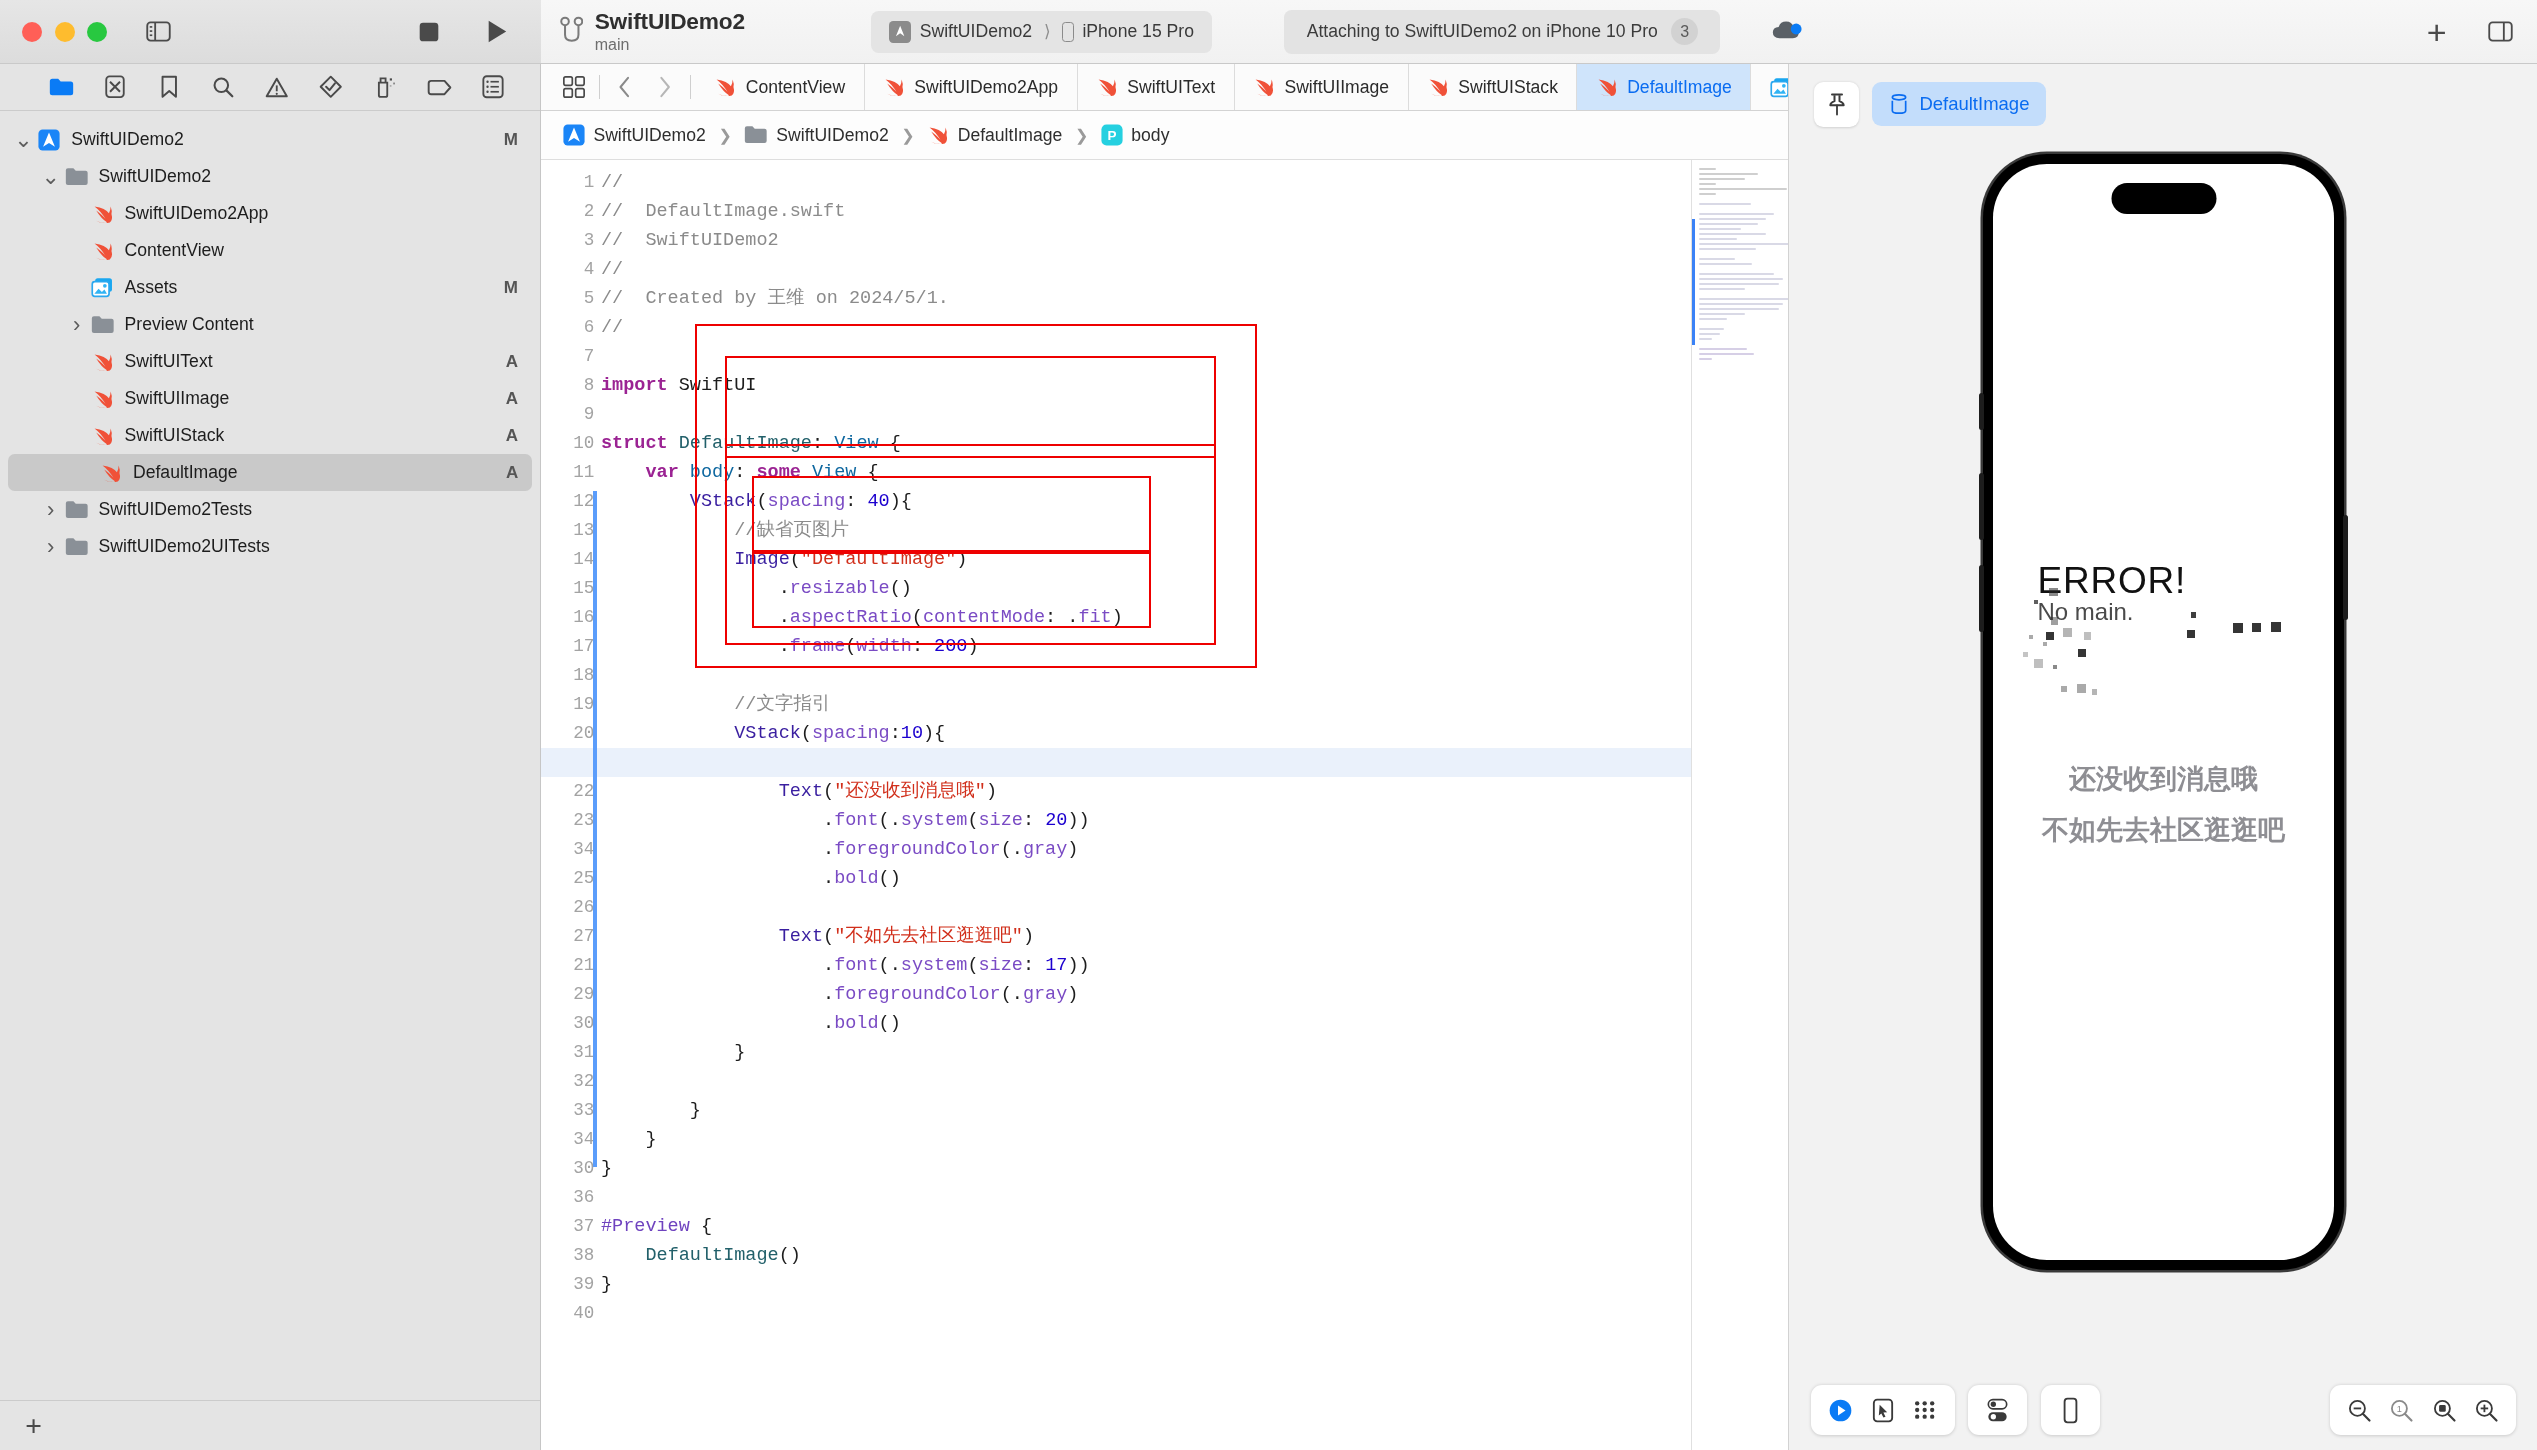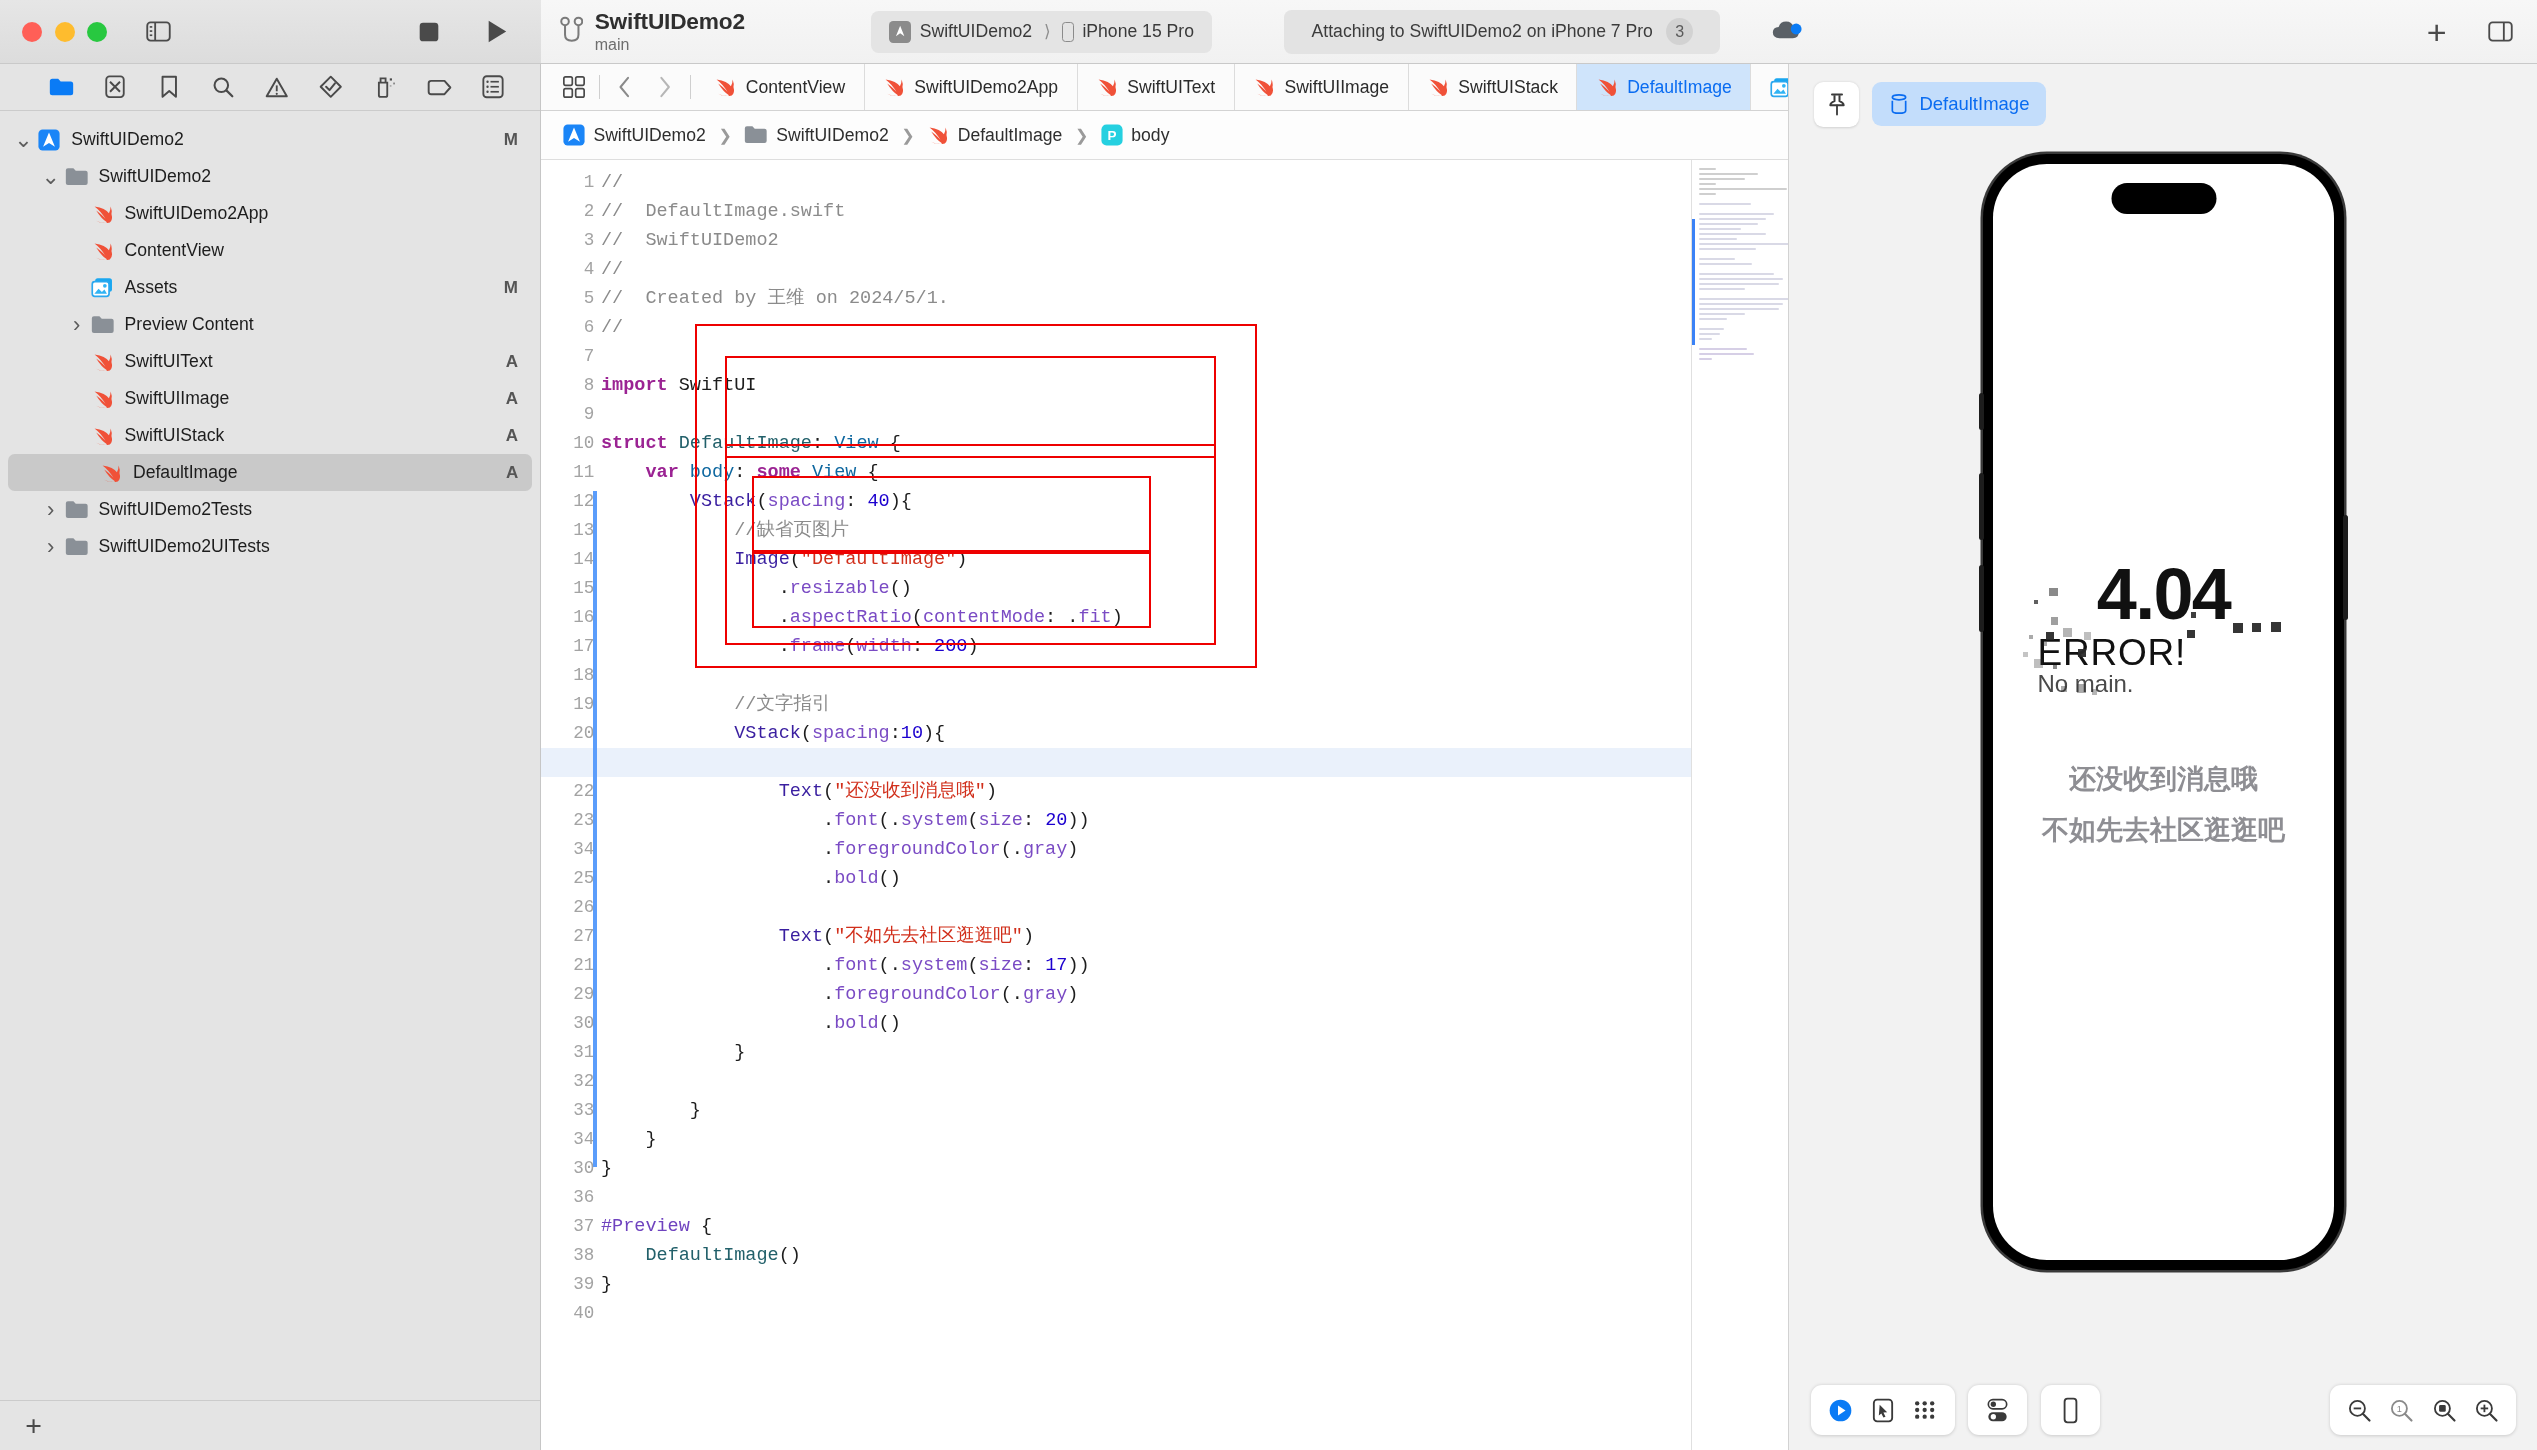--- a/index.html
+++ b/index.html
@@ -329,21 +329,21 @@
               <path d="M8.5 2 L13.5 14.5 L8.5 11 L3.5 14.5 Z" fill="#ffffff"></path>
             </svg>
         </span>
         <span>SwiftUIDemo2</span>
         <span class="chev-sep">⟩</span>
         <span class="dev-icon"></span>
         <span>iPhone 15 Pro</span>
       </div>
 
       <div class="status-pill">
-        <span>Attaching to SwiftUIDemo2 on iPhone 7 Pro</span>
+        <span>Attaching to SwiftUIDemo2 on iPhone 10 Pro</span>
         <span class="issue-badge">3</span>
       </div>
 
       <div class="cloud-icon">
         <svg width="34" height="25" viewBox="0 0 40 30">
             <path d="M11 23 Q3 23 3 16 Q3 10 10 9.5 Q12 3 19 3 Q26 3 28 10 Q34 10.5 34 16.5 Q34 23 27 23 Z" fill="#5a6066"></path>
             <circle cx="31" cy="12" r="6.5" fill="#0a7bf5"></circle>
           </svg>
       </div>
 
@@ -850,21 +850,20 @@
                 <div class="pix" style="left:15px;  top:107px; width:4.2px;  height:4.2px;  opacity:.55;"></div>
                 <div class="pix" style="left:40px;  top:91px; width:8.4px; height:8.4px; opacity:.95;"></div>
                 <div class="pix" style="left:23.5px;  top:128px; width:5.9px;  height:5.9px;  opacity:.4;"></div>
                 <div class="pix" style="left:39px;  top:126px; width:9.2px; height:9.2px; opacity:.4;"></div>
                 <div class="pix" style="left:54px;  top:131px; width:5.9px;  height:5.9px;  opacity:.35;"></div>
                 <div class="pix" style="left:149px; top:72px;  width:8.4px; height:8.4px; opacity:.95;"></div>
                 <div class="pix" style="left:153px; top:54px;  width:5.9px;  height:5.9px;  opacity:.9;"></div>
                 <div class="pix" style="left:195px; top:65px;  width:10px; height:10px; opacity:.95;"></div>
                 <div class="pix" style="left:214px; top:65px;  width:9.2px; height:9.2px; opacity:.95;"></div>
                 <div class="pix" style="left:233px; top:64px;  width:10px; height:10px; opacity:.95;"></div>
-                <div class="t404">4.04</div>
                 <div class="terr">ERROR!</div>
                 <div class="tnf">No main.</div>
               </div>
 
               <div class="pvtexts">
                 <div class="pvt1">还没收到消息哦</div>
                 <div class="pvt2">不如先去社区逛逛吧</div>
               </div>
             </div>
           </div>

